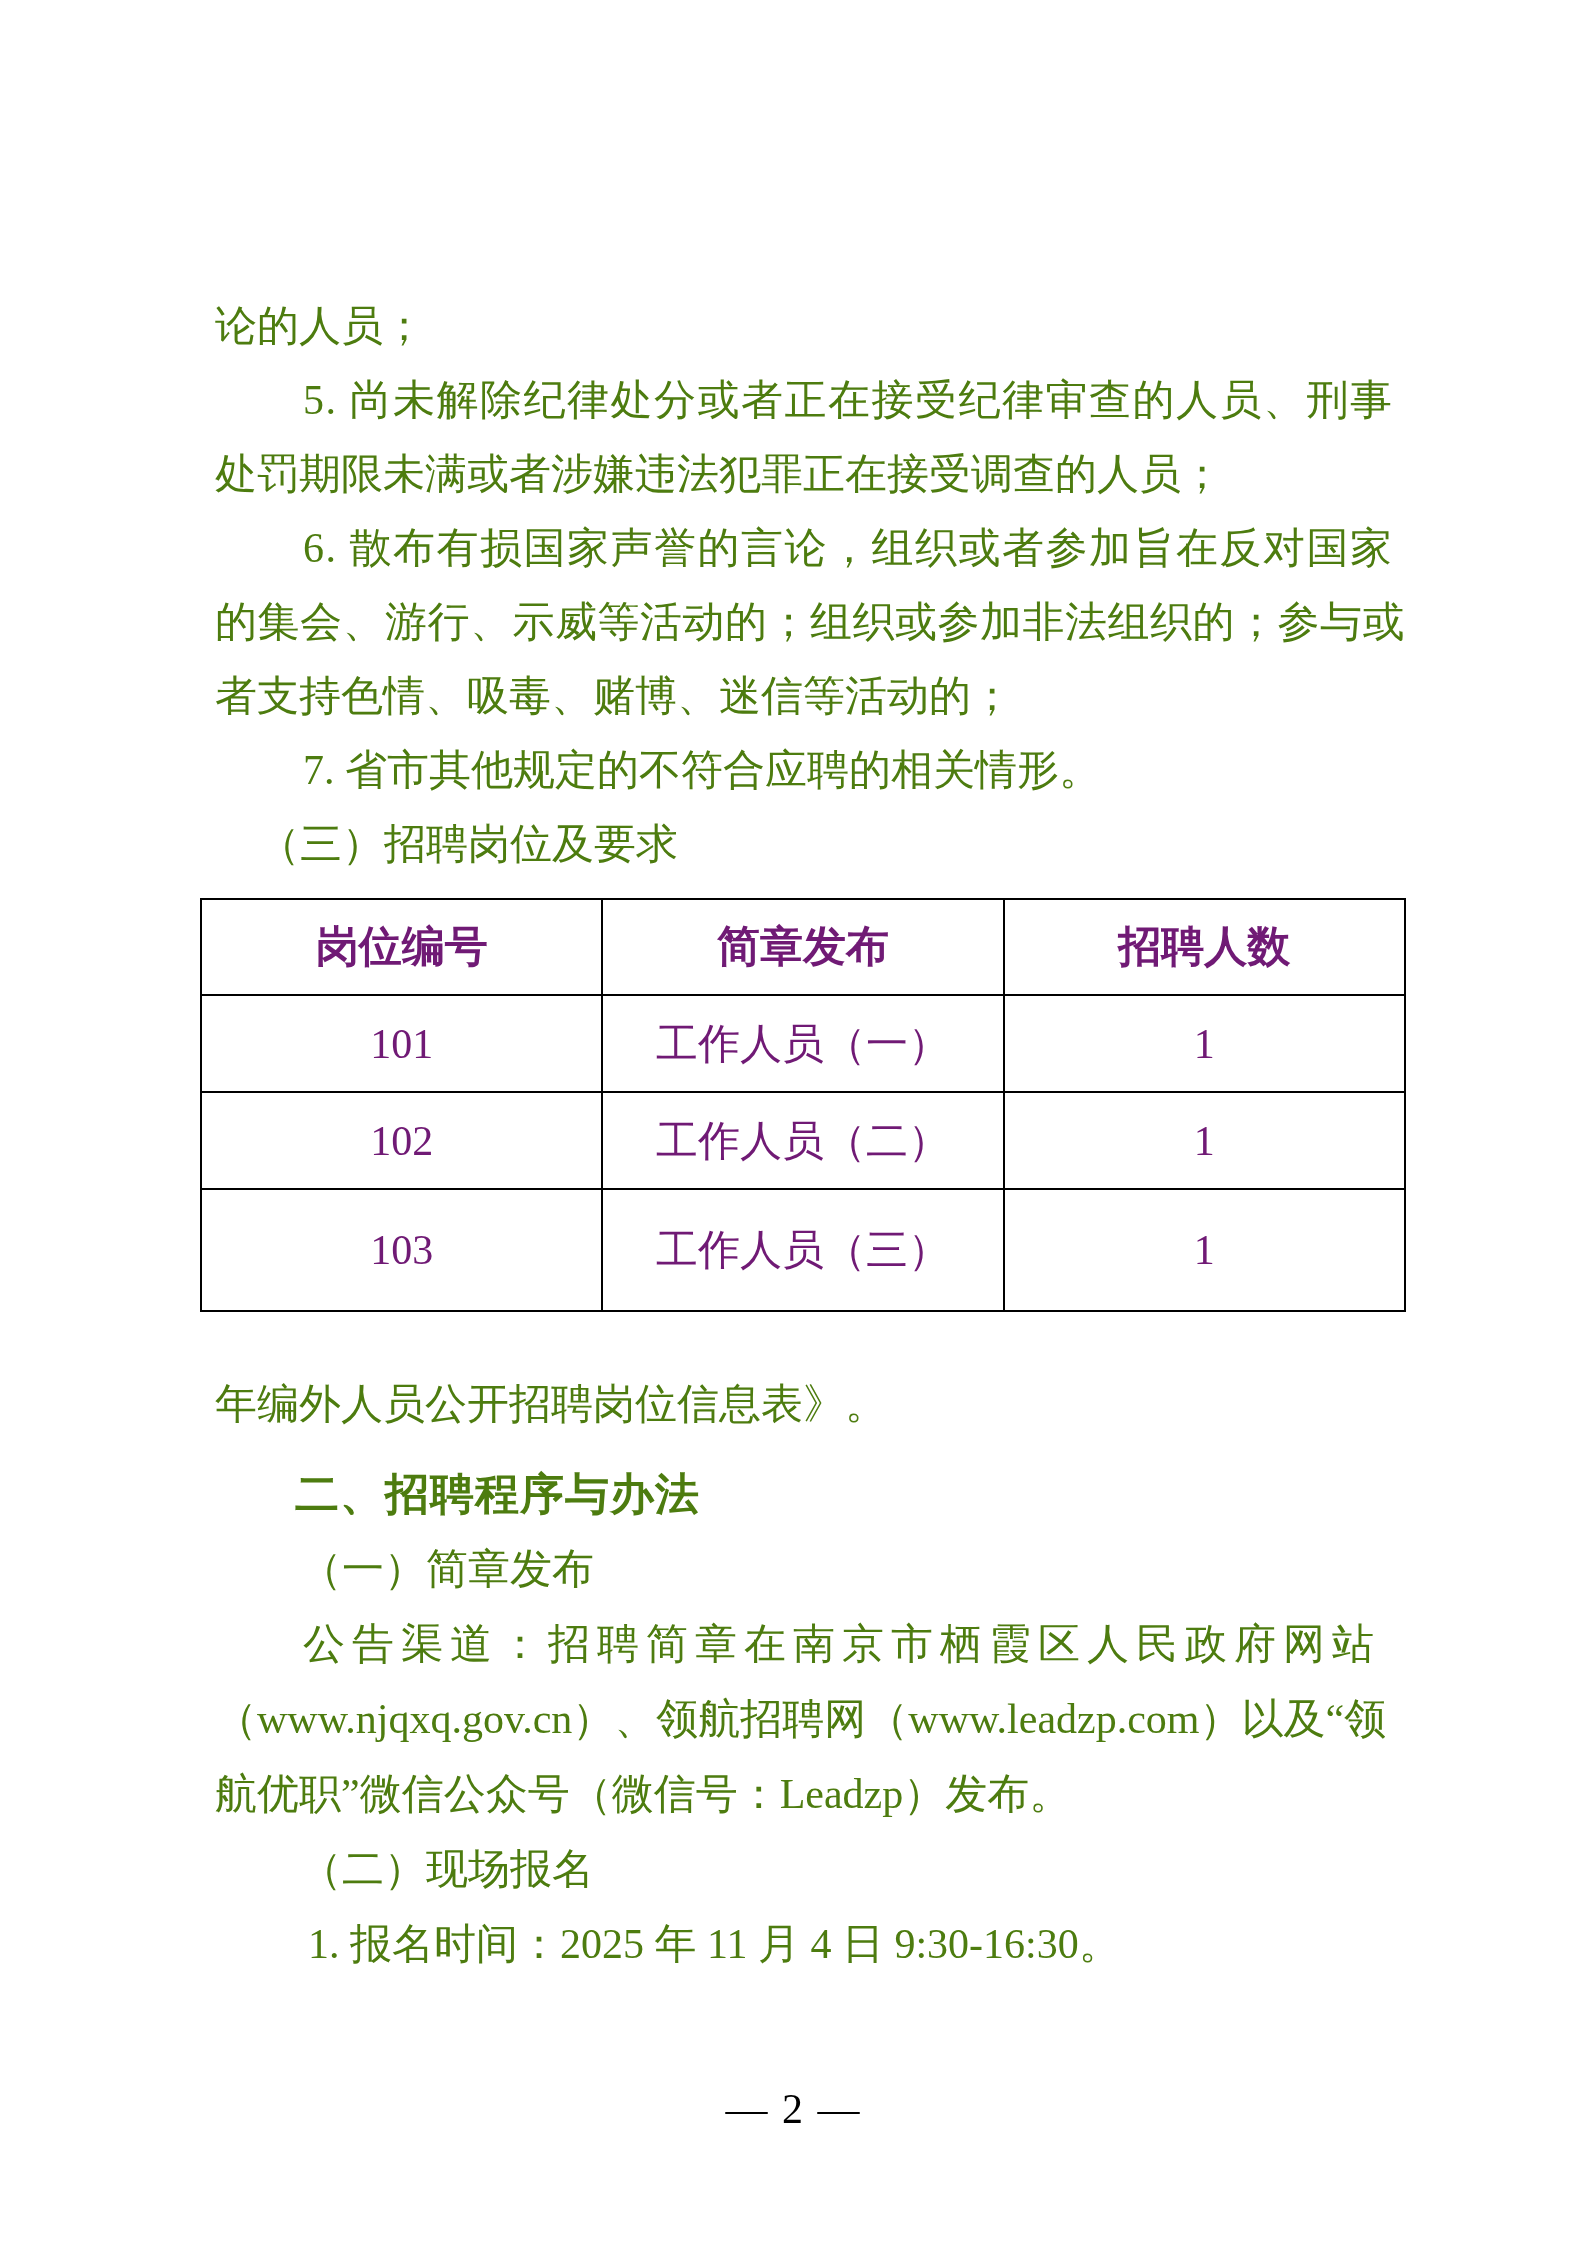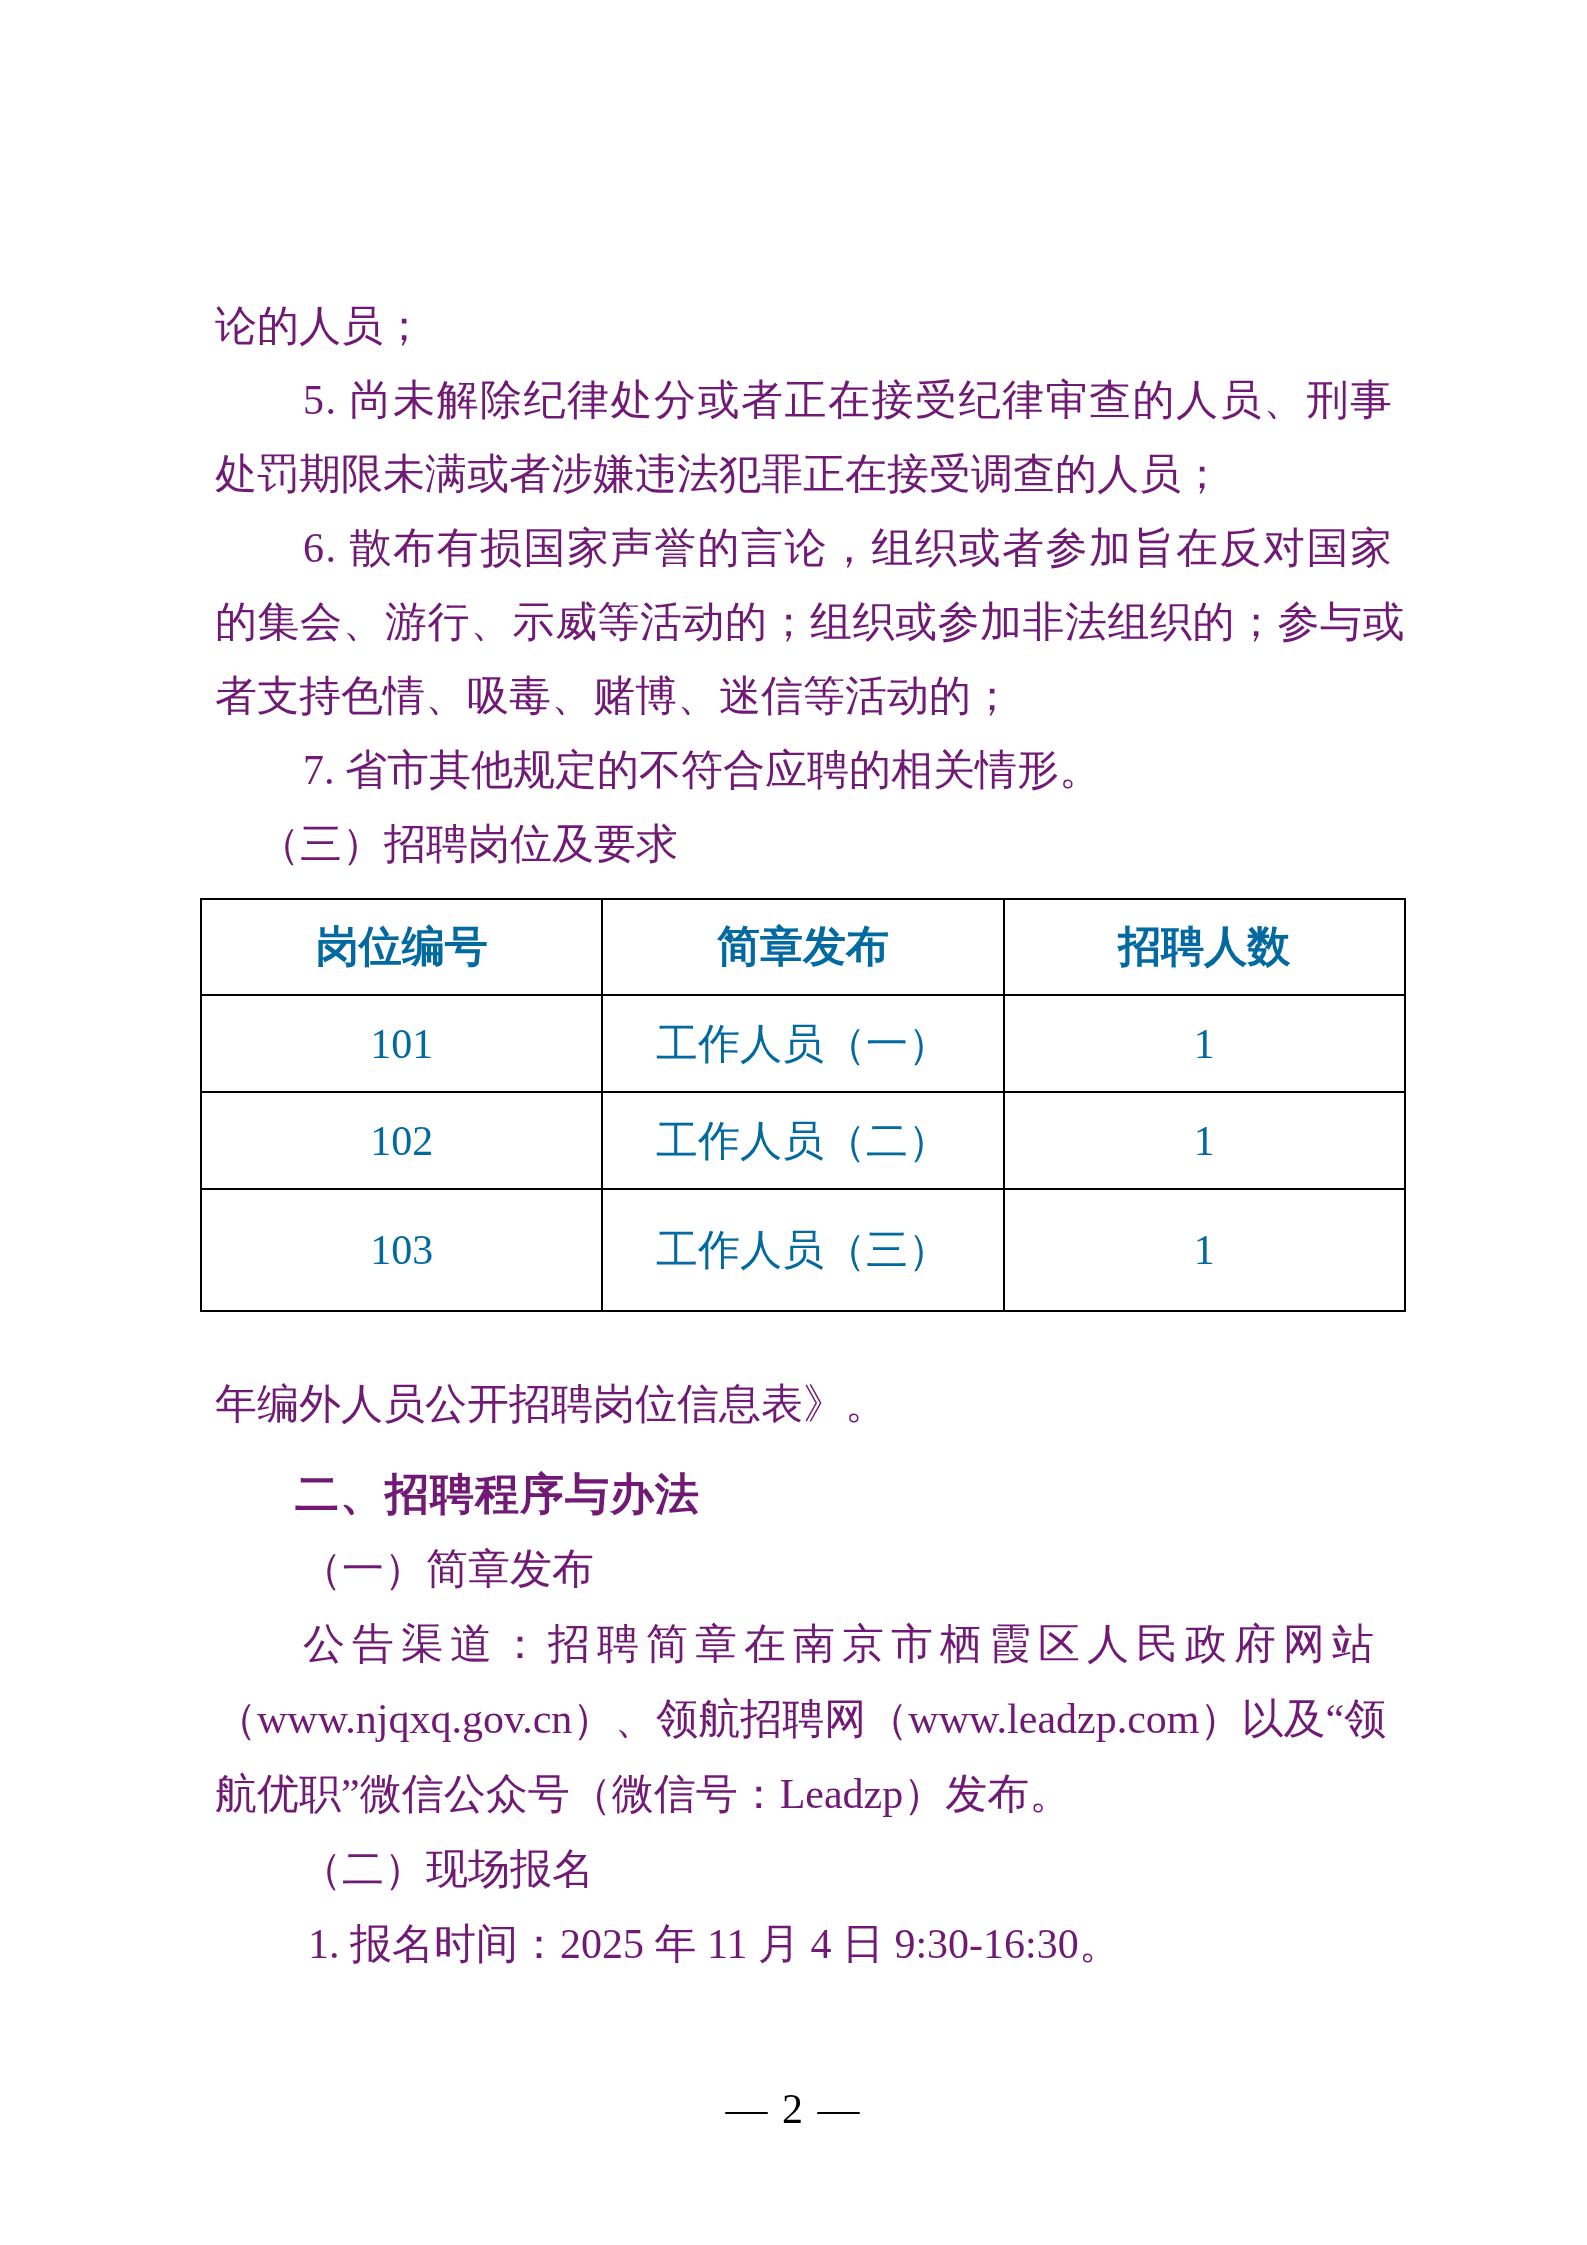--- a/index.html
+++ b/index.html
@@ -16,21 +16,21 @@
     overflow: hidden;
     font-family: "Liberation Serif", "DejaVu Serif", serif;
     color: #000000;
   }
   .line {
     position: absolute;
     height: 74px;
     line-height: 74px;
     font-size: 42px;
     white-space: nowrap;
-    color: #701a75;
+    color: #4d7c0f;
   }
   .ls1 { letter-spacing: 1.5px; }
   .ls05 { letter-spacing: 0.5px; }
   .ls7 { letter-spacing: 7px; }
   .kai {
     
     font-family: Liberation Sans, sans-serif;
   }
   .hei {
     
@@ -50,21 +50,21 @@
     width: 1206px;
     border-collapse: collapse;
     table-layout: fixed;
   }
   table.jobs td, table.jobs th {
     border: 2px solid #000000;
     text-align: center;
     vertical-align: middle;
     font-size: 42px;
     padding: 0;
-    color: #0369a1;
+    color: #701a75;
   }
   table.jobs th {
     font-family: "Liberation Sans", "DejaVu Sans", sans-serif;
     font-weight: 700;
     font-size: 43px;
   }
   tr.hdr  { height: 96px; }
   tr.r1   { height: 97px; }
   tr.r2   { height: 97px; }
   tr.r3   { height: 122px; }

